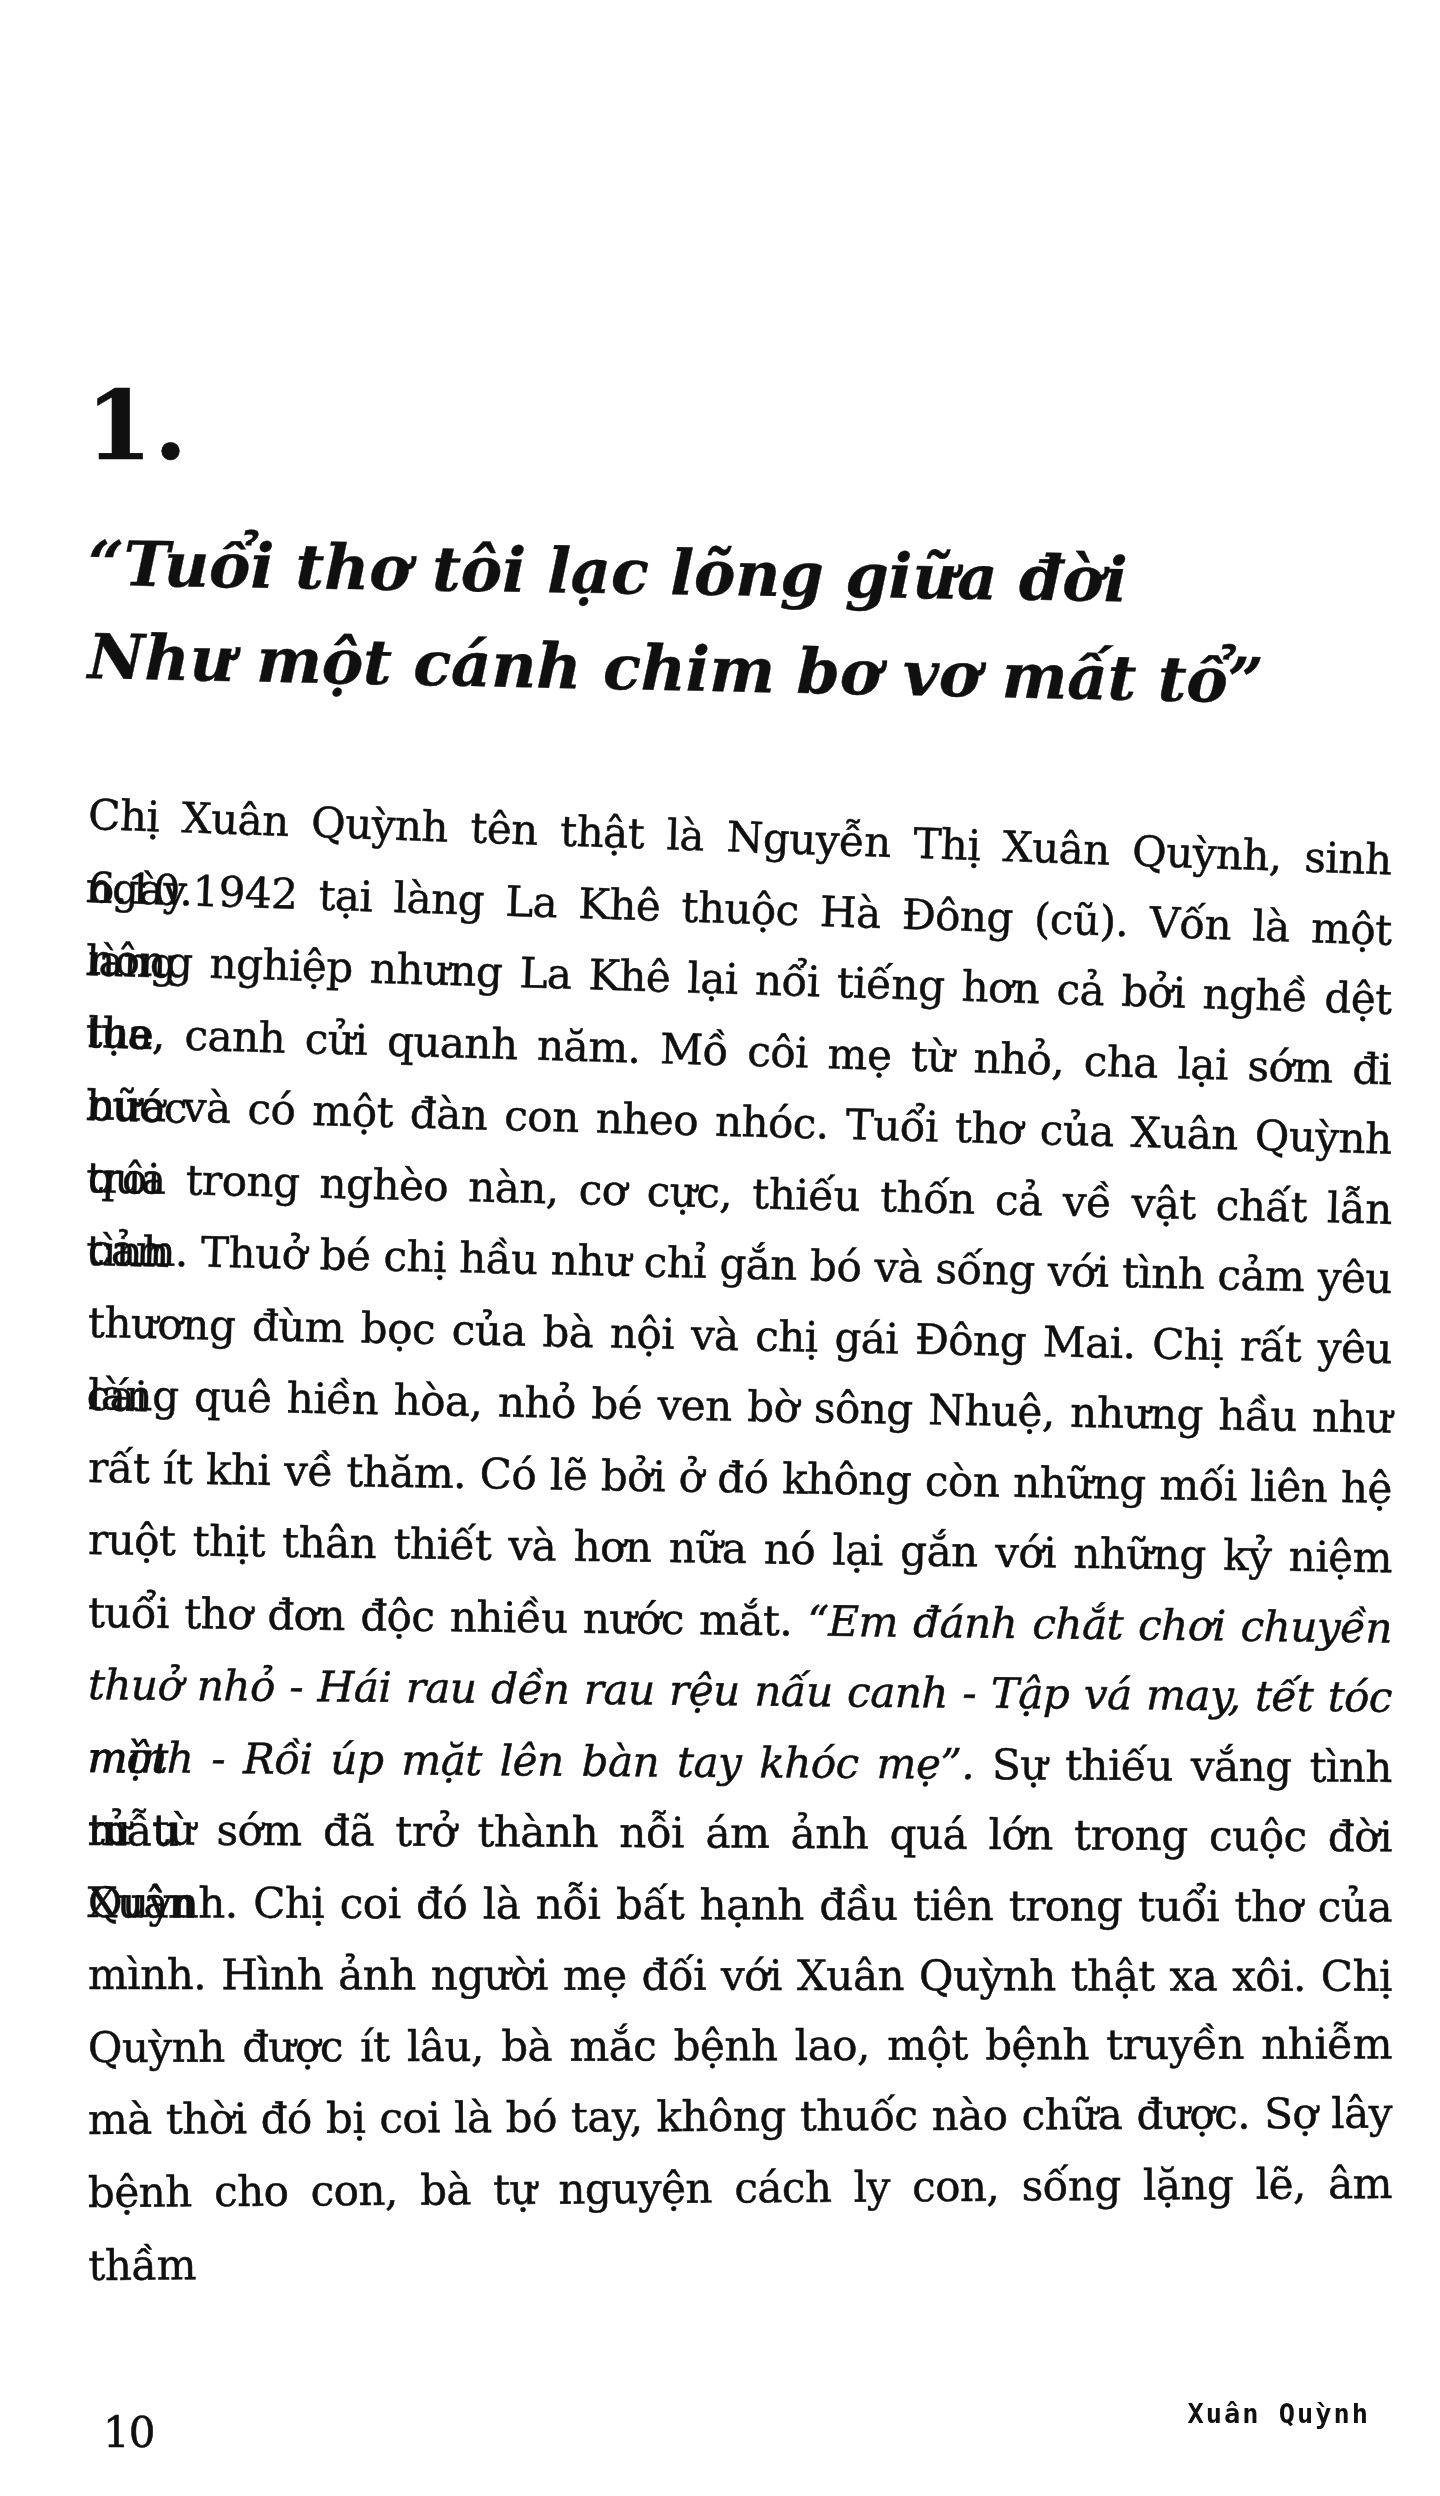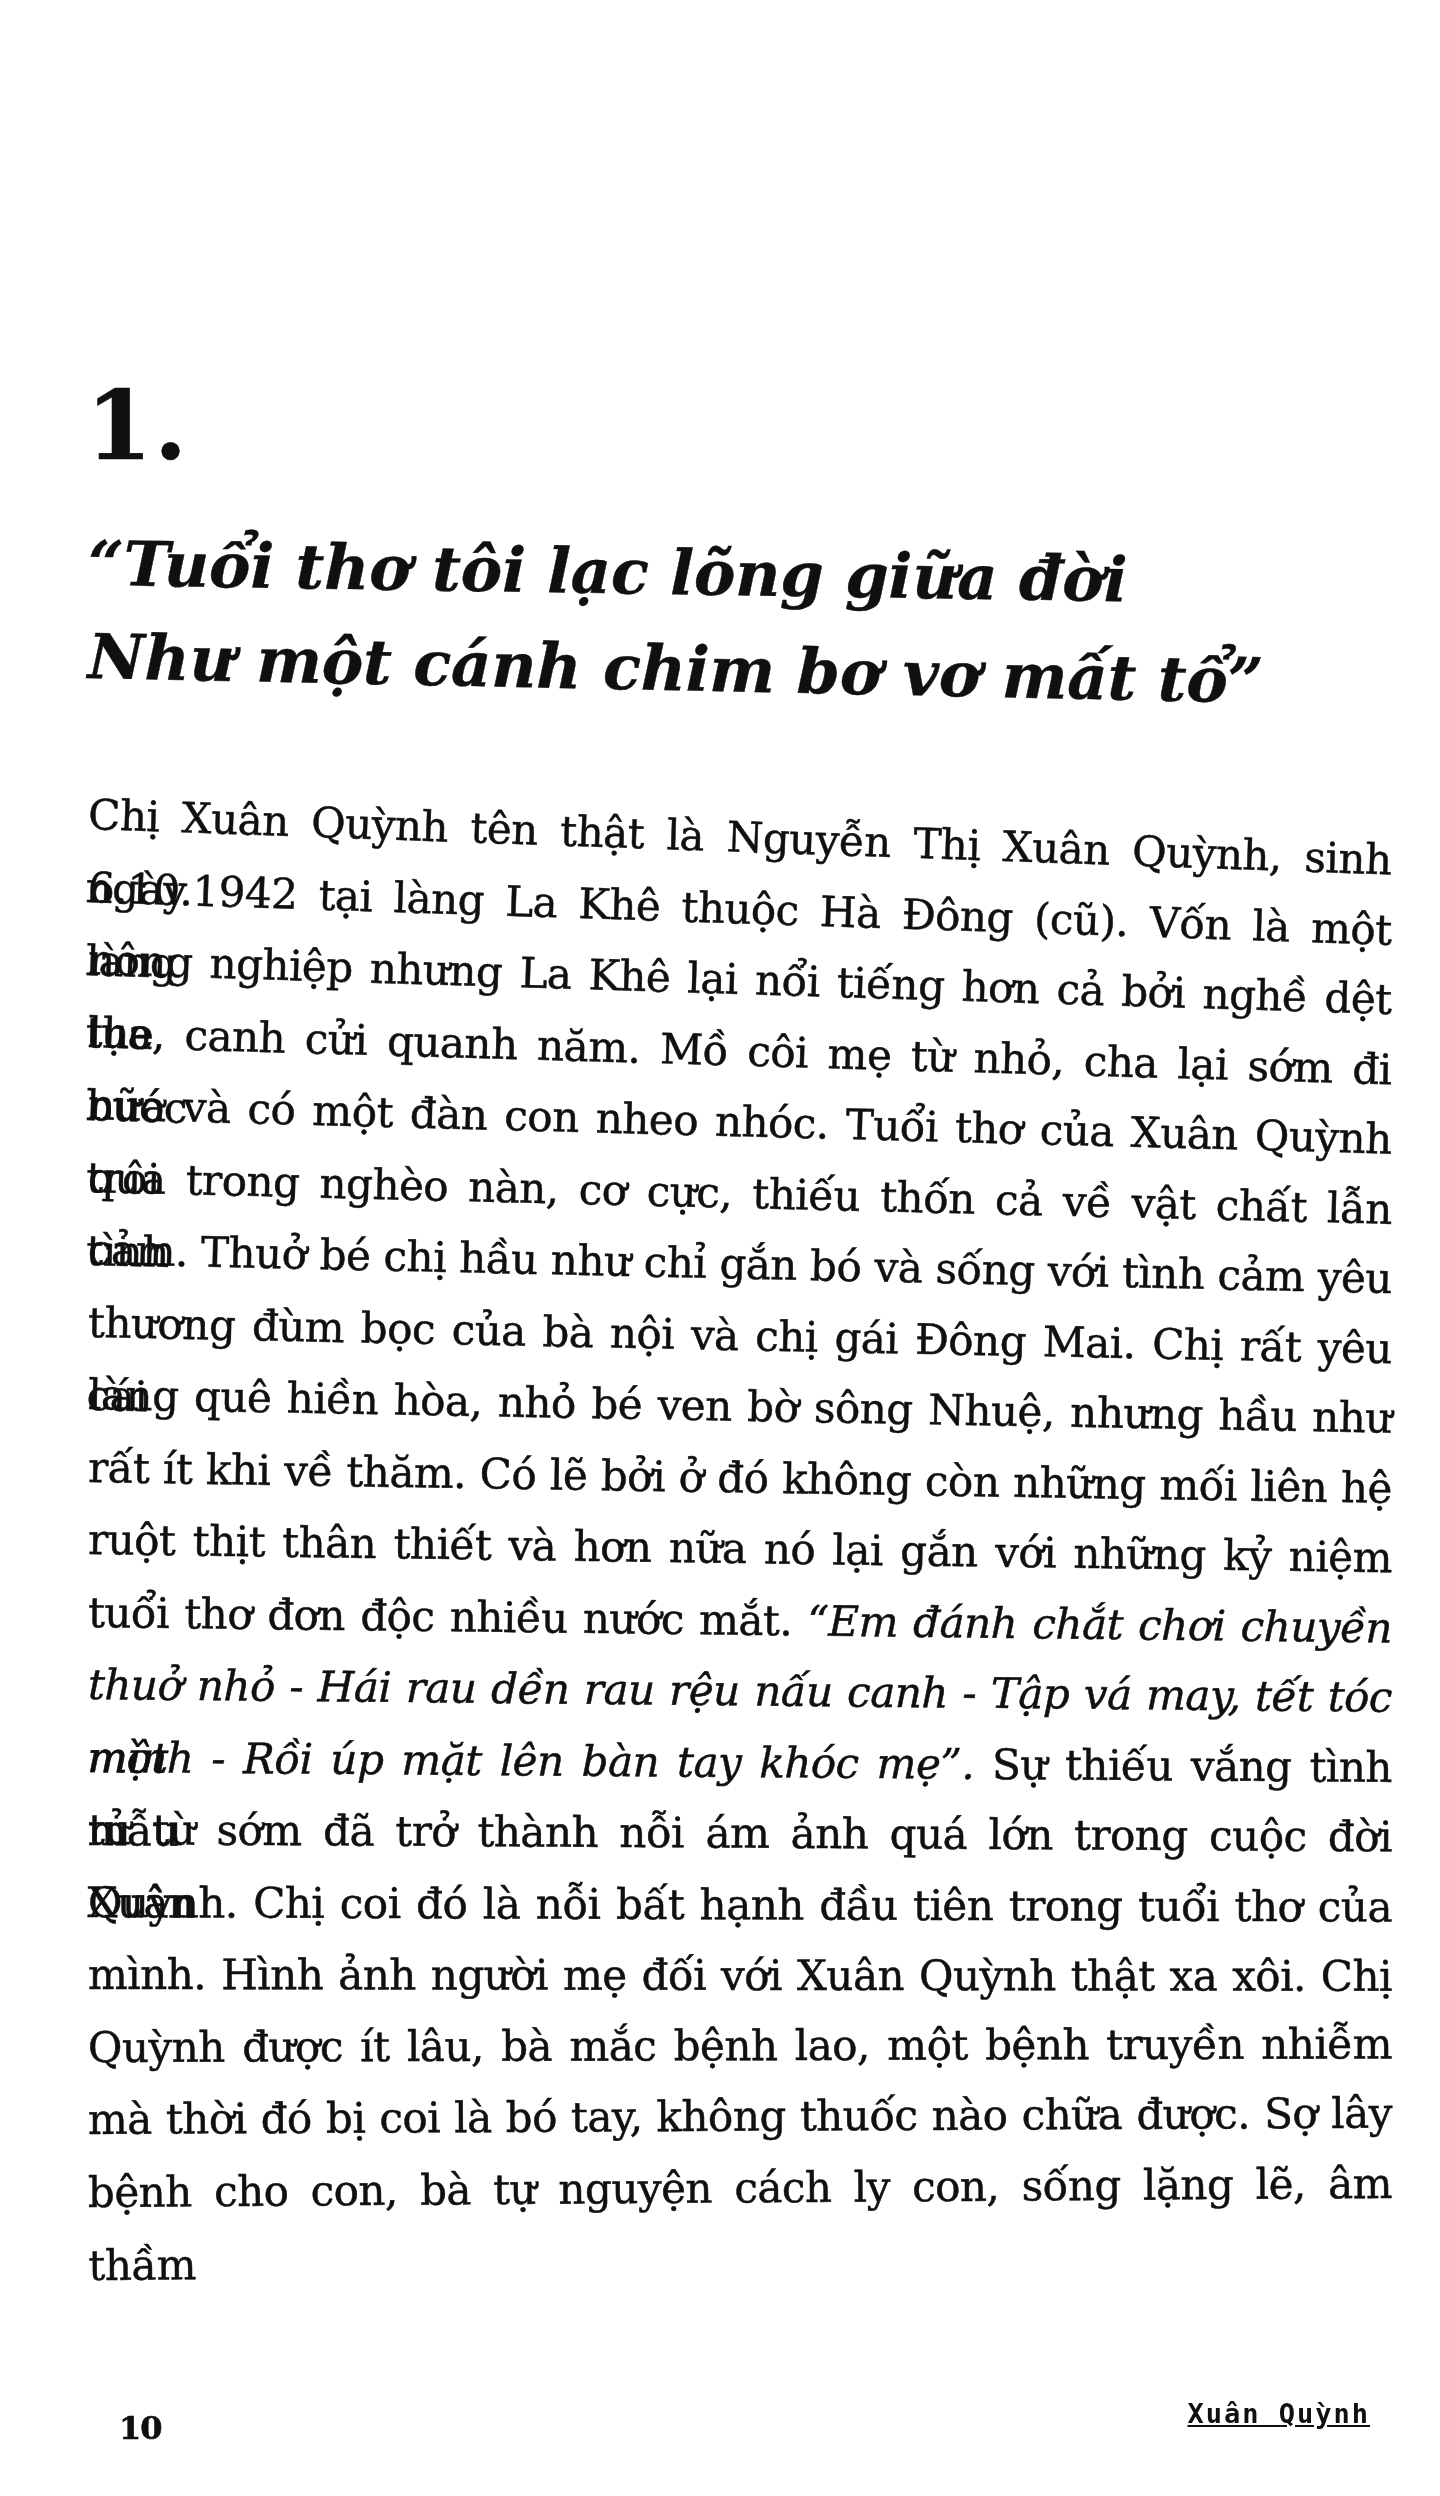--- a/index.html
+++ b/index.html
@@ -50,36 +50,35 @@
   .line {
     height: 72.5px;
     line-height: 72.5px;
     text-align: justify;
     text-align-last: justify;
     transform-origin: 0 60%;
   }
   .line .it { font-style: italic; }
   .page-num {
     position: absolute;
-    left: 119px; top: 2412px;
-    font-size: 32px;
-    font-weight: 700;
+    left: 103px; top: 2412px;
+    font-size: 42px;
+    font-weight: 400;
     line-height: 1;
     letter-spacing: -1px;
     -webkit-text-stroke: 0.6px currentColor;
   }
   .running-title {
     position: absolute;
     right: 70px; top: 2398px;
     font-family: "DejaVu Sans Mono", monospace;
     font-weight: 700;
     font-size: 27px;
     letter-spacing: 2px;
     line-height: 1.2;
-    text-decoration: underline;
   }
 </style>
 </head>
 <body>
 
 <div class="page">
 
   <div class="chapter-number">1.</div>
 
   <div class="epigraph">

